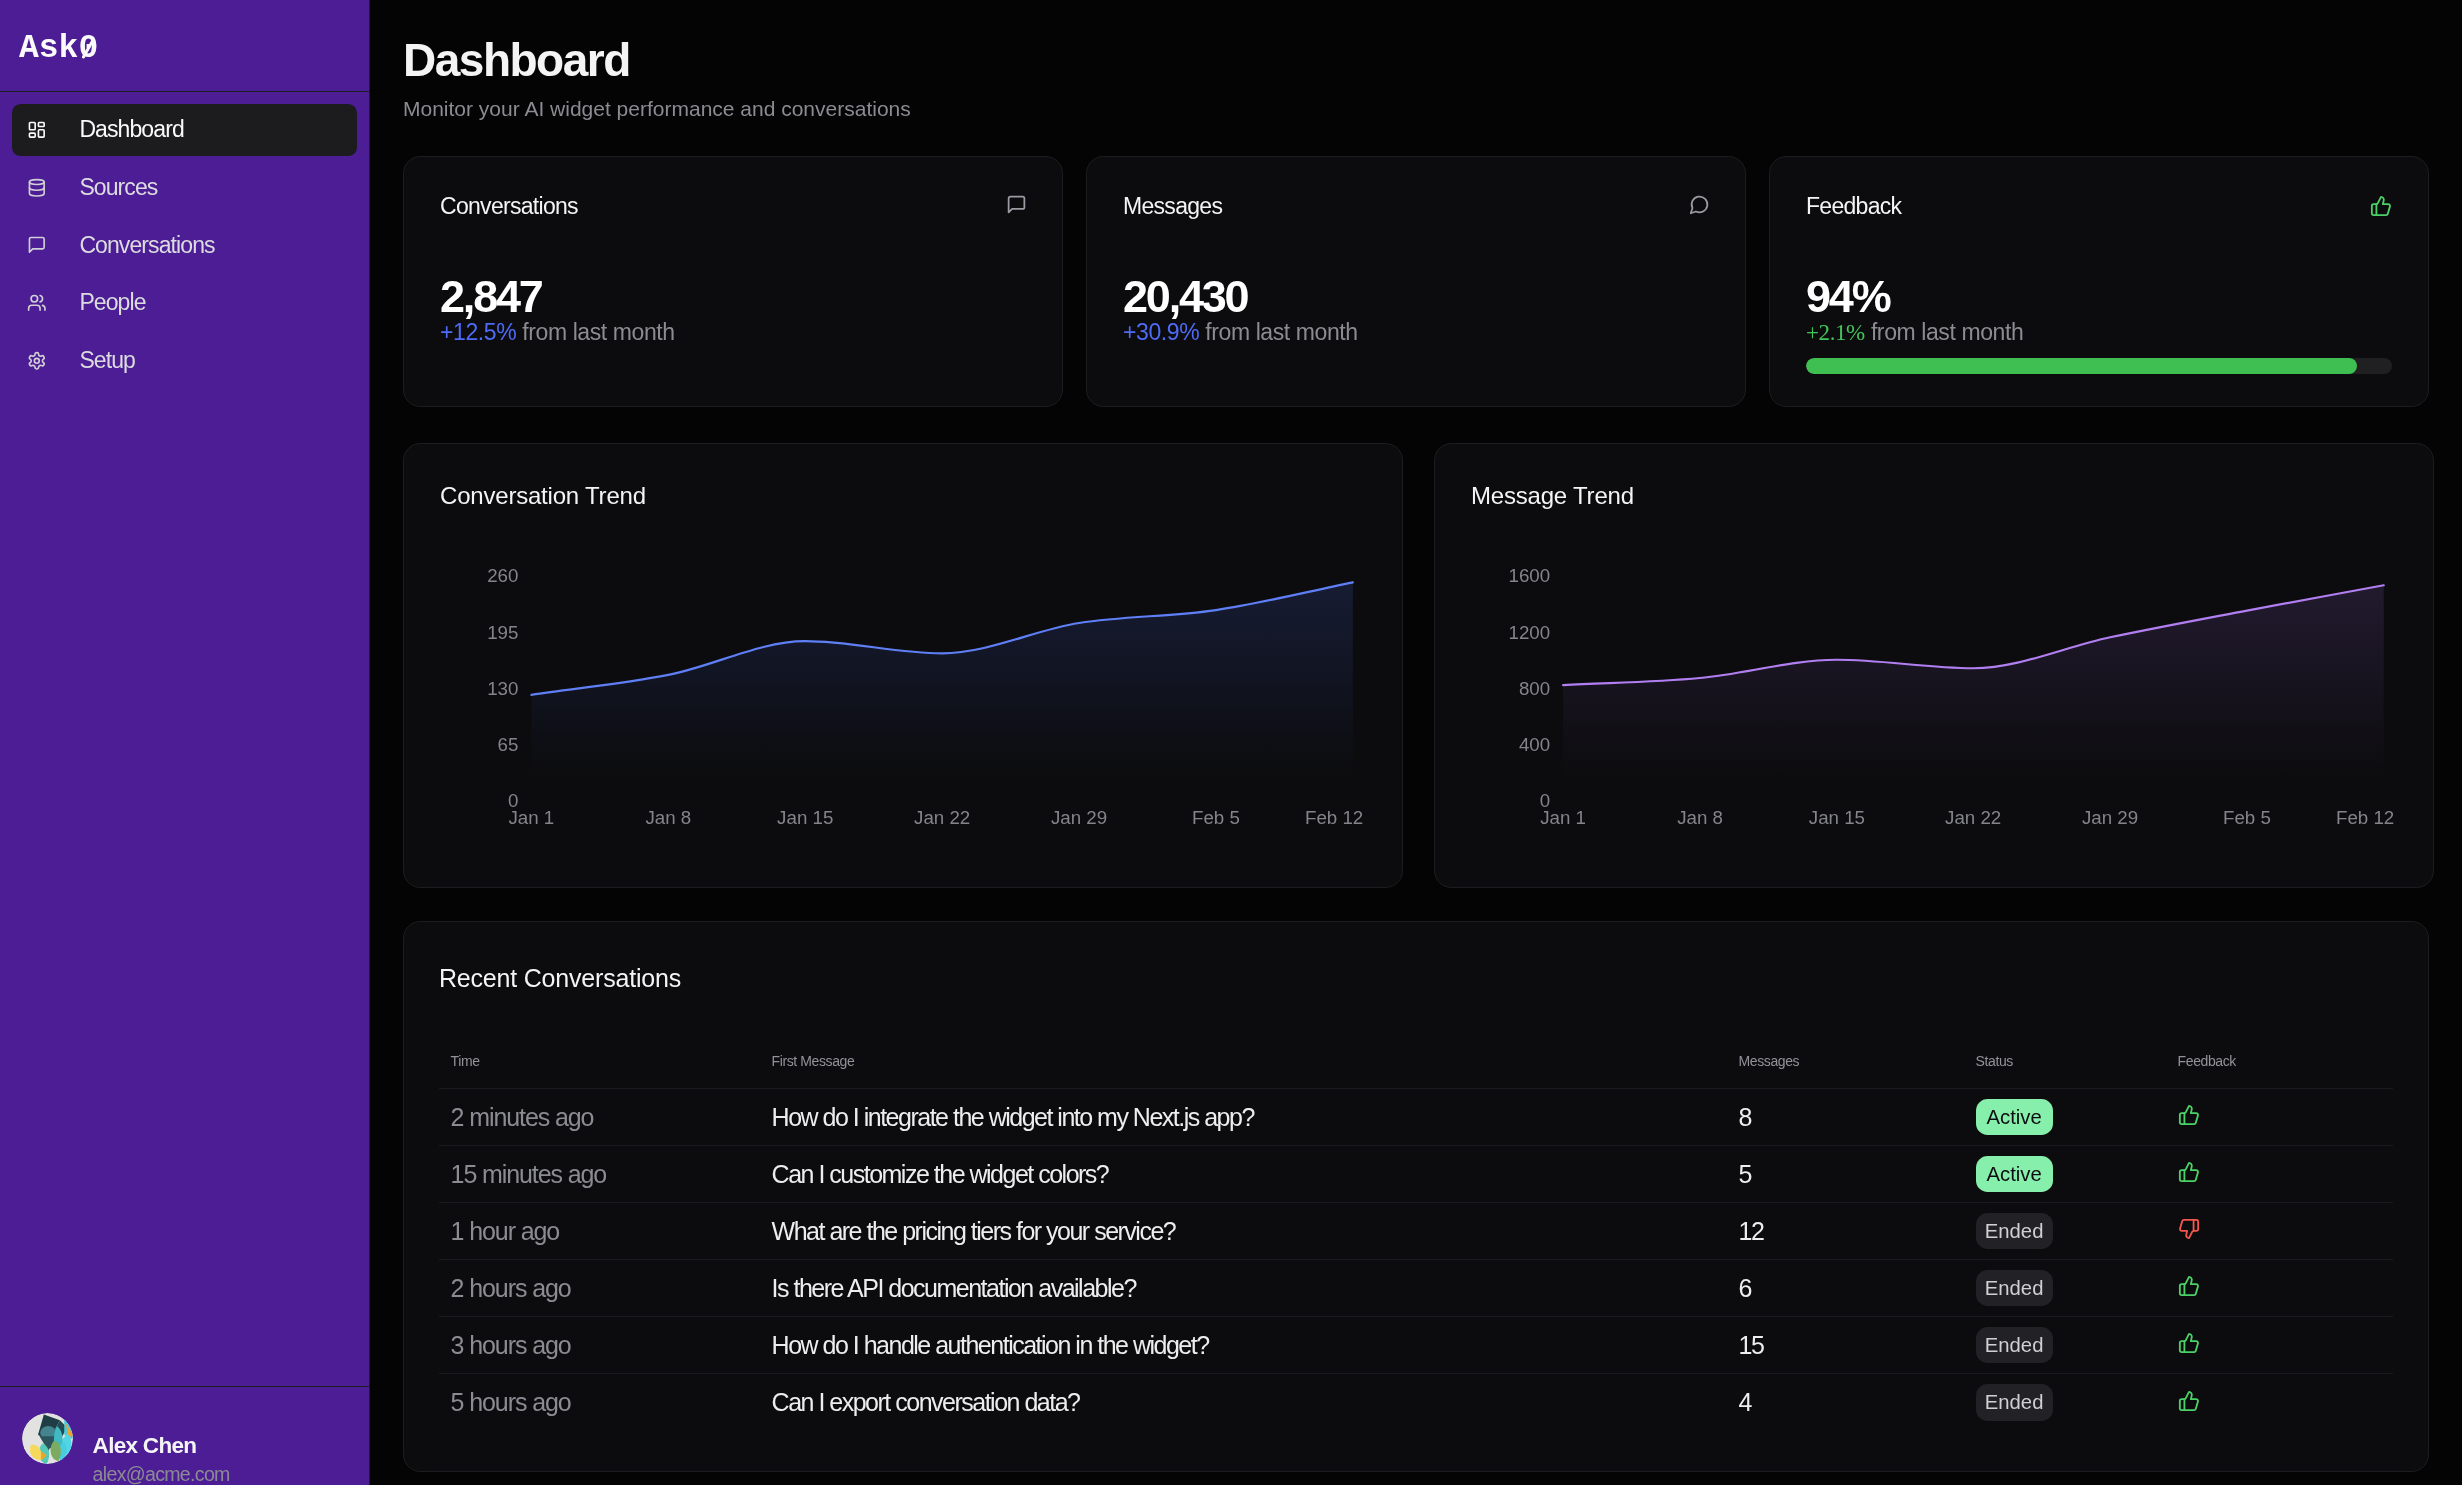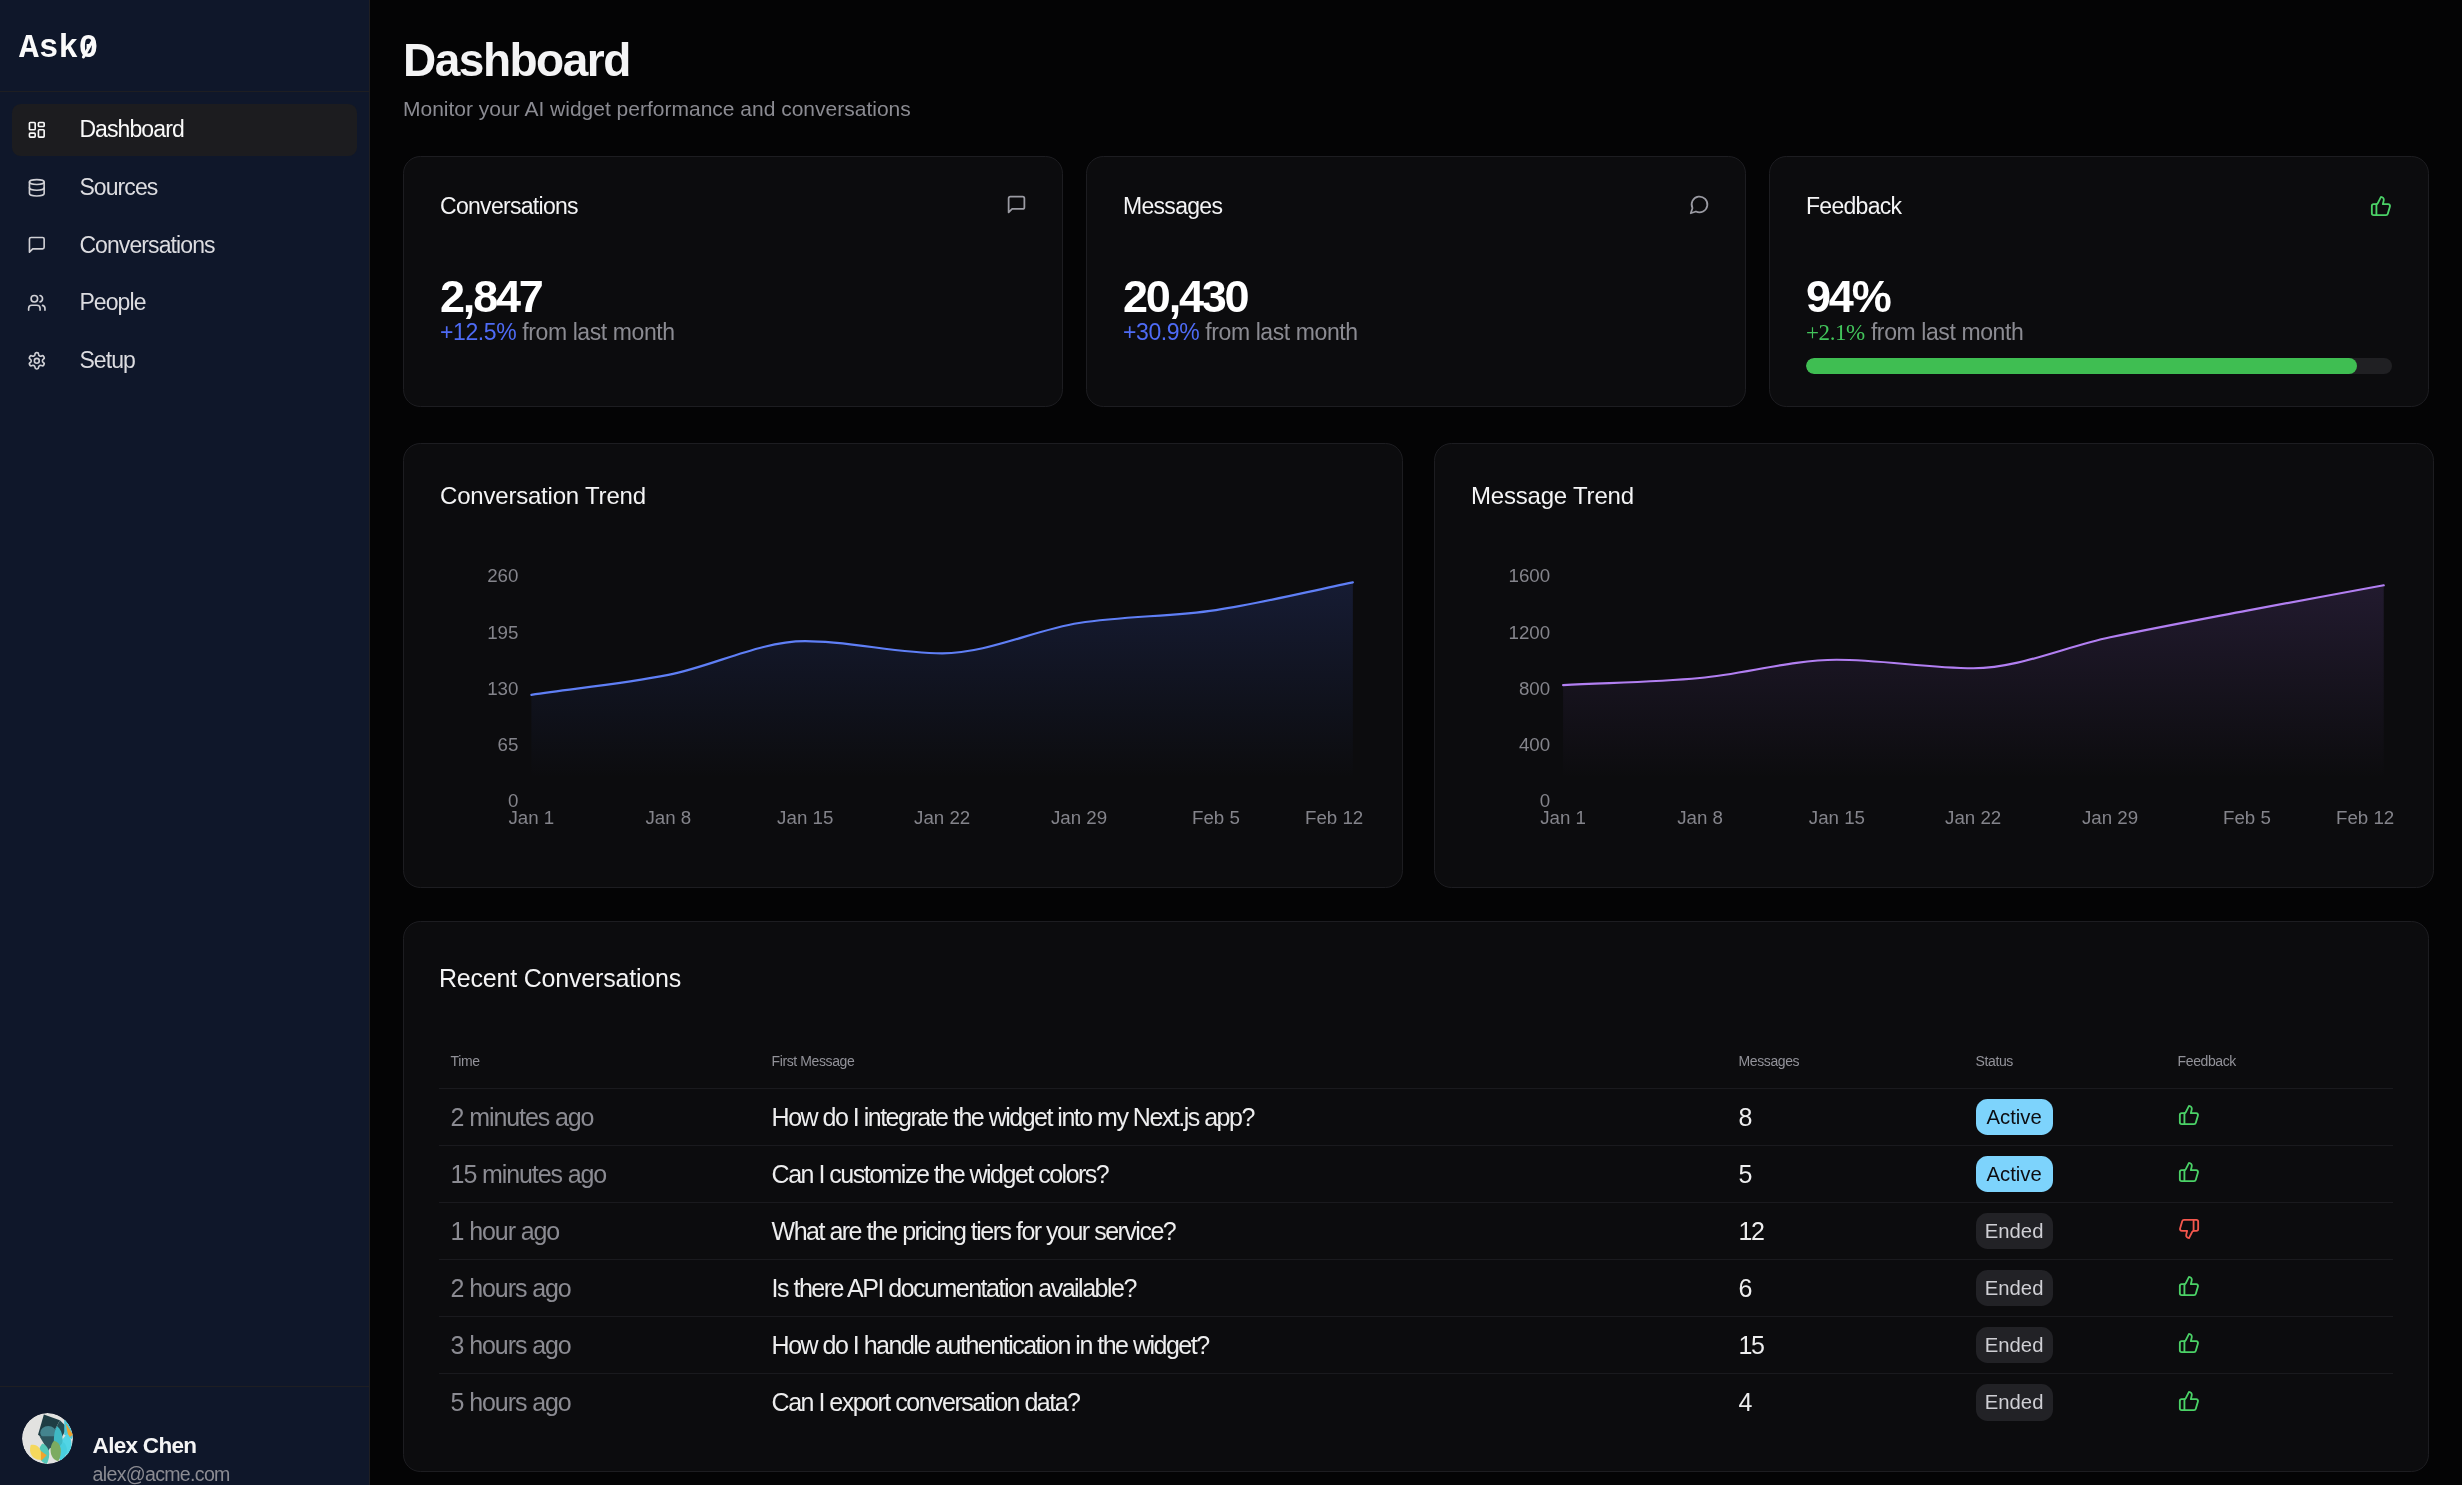--- a/index.html
+++ b/index.html
@@ -1,19 +1,19 @@
 <!DOCTYPE html>
 <html style="font-size:11.6px"><head>
 <meta charset="utf-8">
 <style>
 * { margin:0; padding:0; box-sizing:border-box; }
 html,body { width:2462px; height:1486px; background:#040405; overflow:hidden;
   font-family:"Liberation Sans", sans-serif; color:#fafafa; }
 .sidebar { position:absolute; left:0; top:0; width:370px; height:1486px;
-  background:#0f172a; border-right:1.5px solid #1e1e22; }
+  background:#4c1d95; border-right:1.5px solid #1e1e22; }
 .logo { height:92px; border-bottom:1.5px solid #1e1e22; display:flex; align-items:center; padding-left:19px;
   font-family:"Liberation Mono", monospace; font-weight:bold; font-size:33px; color:#fafafa; padding-top:5.8px; }
 .zero { position:relative; display:inline-block; }
 .zero::after { content:""; position:absolute; left:50%; top:50%; width:22.5px; height:2.9px;
   margin-left:-11px; margin-top:-1.5px; background:#fafafa; transform:rotate(-60deg); border-radius:1.5px; }
 .nav { padding:11.6px; }
 .nav-item { display:flex; align-items:center; height:52px; border-radius:8.7px; padding-left:15.2px;
   color:#dcdce0; font-size:23px; letter-spacing:-0.9px; margin-bottom:5.8px; }
 .nav-item svg { width:19.6px; height:19.6px; margin-right:33px; flex:none; color:#d0d0d5; }
 .nav-item.active { background:#1c1c1f; color:#fafafa; }
@@ -46,21 +46,21 @@
 .chart-card svg.plot { display:block; margin-top:31px; margin-left:-2.9px; width:931px; height:319px; }
 .table-card { margin-top:33px; padding:42px 35px 55px; height:551px; }
 .tbl-title { font-size:25px; font-weight:500; color:#f4f4f5; letter-spacing:-0.2px; }
 table { border-collapse:collapse; width:100%; margin-top:60px; table-layout:fixed; }
 th { text-align:left; font-weight:400; font-size:14px; color:#929299; letter-spacing:-0.4px; padding:0 11.6px 19px 11.6px; }
 td { font-size:25px; padding:0 11.6px; height:57px; }
 tbody tr { border-top:1.5px solid #1a1a1e; }
 td.t { color:#8b8b92; letter-spacing:-1.1px; }
 td.m { color:#ededee; letter-spacing:-1.5px; }
 .badge { display:inline-block; font-size:20.3px; font-weight:500; line-height:22px; padding:7.3px 0; width:77px; text-align:center; border-radius:11.6px; }
-.badge.active { background:#7dd3fc; color:#0c0c10; }
+.badge.active { background:#86efac; color:#0c0c10; }
 .badge.ended { background:#222226; color:#cfcfd4; }
 td svg { width:22px; height:22px; display:block; margin-top:-3.6px; }
 .thumb-up { color:#4bd267; }
 .thumb-down { color:#f4574d; }
 .axis { font-size:26px; fill:#84848b; }
 </style>
 </head>
 <body>
 <svg width="0" height="0" style="position:absolute">
 <defs>

